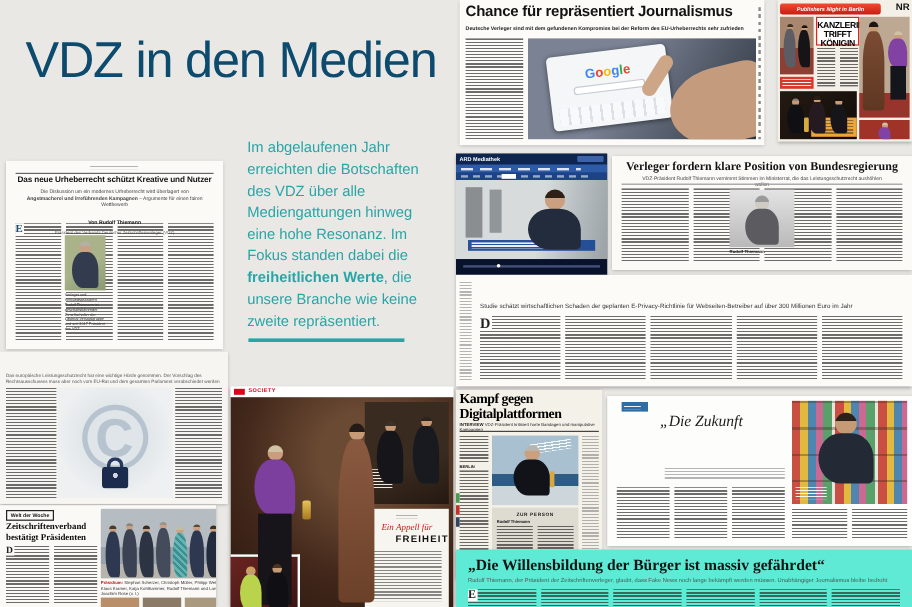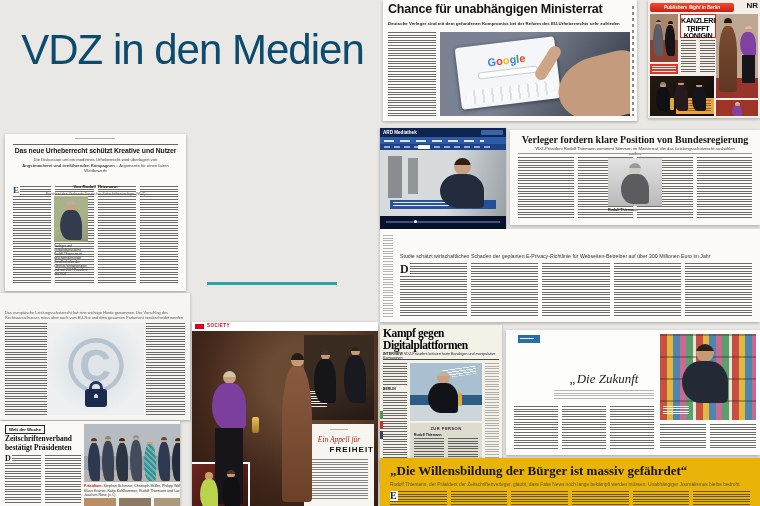--- a/index.html
+++ b/index.html
@@ -31,20 +31,21 @@
 .sub{position:absolute;color:#444}
 .collar{background-image:radial-gradient(circle at 50% 14%,#fff 0 2.5px,transparent 2.6px)}
 </style>
 </head>
 <body>
 
 <div id="canvas">
 
   <h1 id="title" style="color: #0c4a6e;">VDZ in den Medien</h1>
 
+  <div id="intro"><span>Im abgelaufenen Jahr erreichten die Botschaften des VDZ über alle Mediengattungen hinweg eine hohe Resonanz. Im Fokus standen dabei die </span><b>freiheitlichen Werte</b><span>, die unsere Branche wie keine zweite repräsentiert.</span></div>
   <div id="intro-rule"></div>
 
   <div class="clip" style="left:5px;top:134px;width:181px;height:157px">
     <div class="ftl" style="left:70px;top:4px;width:40px;height:3px"></div>
     <div class="rule" style="left:8px;top:10px;width:165px;height:1px"></div>
     <div class="hlsans" style="left:4px;top:13px;width:173px;font-size:6.8px;letter-spacing:-.1px;text-align:center">Das neue Urheberrecht schützt Kreative und Nutzer</div>
     <div class="sub" style="left:14px;top:23px;width:153px;font-size:4.2px;line-height:1.35;text-align:center"><span>Die Diskussion um ein modernes Urheberrecht wird überlagert von </span><b>Angstmacherei und irreführenden Kampagnen</b><span> – Argumente für einen fairen Wettbewerb</span></div>
     <div class="abs" style="left:0;top:40px;width:181px;text-align:center">
       <b style="font-size:4.3px;color:#111">Von Rudolf Thiemann</b>
       <div style="font-size:3.6px;color:#666">Präsident des Verbands Deutscher Zeitschriftenverleger (VDZ)</div>
@@ -165,21 +166,21 @@
           </div>
         <div class="pn" style="left:30px;top:6px;width:18px">
             <b style="width:8px;height:8px;background:linear-gradient(#4a3523 0 46%,#c79a76 46%)"></b>
             <s class="collar" style="width:18px;height:32px;background:#101014"></s>
           </div>
       </div>
     </div>
   </div>
 
   <div class="clip" style="left:383px;top:0;width:254px;height:121px;background:#fcfbf8">
-    <div class="hlsans" style="left:5px;top:2px;width:246px;font-size:12.5px;font-weight:600;letter-spacing:-.2px">Chance für unabhängigen Ministerrat</div>
+    <div class="hlsans" style="left:5px;top:2px;width:246px;font-size:12.5px;font-weight:600;letter-spacing:-.2px">Chance für repräsentiert Journalismus</div>
     <div class="sub" style="left:5px;top:21px;width:244px;font-size:4.4px;font-weight:700;color:#222">Deutsche Verleger sind mit dem gefundenen Kompromiss bei der Reform des EU-Urheberrechts sehr zufrieden</div>
     <div class="cols" style="left:5px;top:32px;width:48px;height:84px">
         <i></i>
       </div>
     <div class="abs" style="left:57px;top:32px;width:190px;height:84px;background:linear-gradient(120deg,#7a8293 0 40%,#4c5462 75%,#2e3440);overflow:hidden">
       <div class="abs" style="left:18px;top:10px;width:100px;height:62px;background:#f4f6f8;border-radius:4px;transform:rotate(-7deg);box-shadow:0 1px 4px rgba(0,0,0,.5)">
         <div class="abs" style="left:0;top:12px;width:100px;text-align:center;font-size:11px;font-weight:700"><span style="color: rgb(66, 133, 244);">G</span><span style="color: rgb(234, 67, 53);">o</span><span style="color: rgb(251, 188, 5);">o</span><span style="color: rgb(66, 133, 244);">g</span><span style="color: rgb(52, 168, 83);">l</span><span style="color: rgb(234, 67, 53);">e</span></div>
         <div class="abs" style="left:20px;top:27px;width:60px;height:7px;background:#fff;border:1px solid #c8ccd2;border-radius:3px"></div>
         <div class="abs" style="left:6px;top:44px;width:88px;height:14px;border-radius:2px;background:repeating-linear-gradient(90deg,#f7f9fb 0 7px,#dde1e7 7px 9px)"></div>
       </div>
@@ -337,21 +338,21 @@
     <div class="ftl" style="left:105px;top:38px;width:14px;height:112px"></div>
     <div class="abs" style="left:0;top:86px;width:3px;height:8px;background:#4a9a4e"></div>
     <div class="abs" style="left:0;top:96px;width:3px;height:8px;background:#c23327"></div>
     <div class="abs" style="left:0;top:106px;width:3px;height:8px;background:#33445e"></div>
   </div>
 
   <div class="clip" style="left:506px;top:330px;width:254px;height:125px;background:#fdfdfb">
     <div class="abs" style="left:12px;top:5px;width:22px;height:8px;background:#2f6da5">
         <div class="ftw" style="left:2px;top:2.5px;width:14px;height:3px"></div>
       </div>
-    <div class="abs serif" style="left:44px;top:42px;width:108px;text-align:center;font-style:italic;font-size:13px;line-height:1.15;color:#1d1d1d">
+    <div class="abs serif" style="left:44px;top:14px;width:108px;font-style:italic;font-size:13px;line-height:1.15;color:#1d1d1d">
       <div>„Die Zukunft</div>
     </div>
     <div class="ftl" style="left:48px;top:60px;width:100px;height:10px"></div>
     <div class="abs" style="left:154px;top:4px;width:96px;height:86px;background:repeating-linear-gradient(90deg,#c94f43 0 7px,#e0b93e 7px 13px,#4f86b0 13px 20px,#ca6a93 20px 26px,#59a06b 26px 33px,#e8e4da 33px 36px);overflow:hidden">
       <div class="abs" style="left:0;top:0;width:96px;height:86px;background:repeating-linear-gradient(to bottom,rgba(60,40,30,.35) 0 2px,transparent 2px 22px)"></div>
       <div class="pn" style="left:22px;top:10px;width:46px">
         <b style="width:18px;height:18px;background:linear-gradient(#2b211a 0 40%,#c79a76 40%)"></b>
         <s class="collar" style="width:46px;height:42px;background:#232a36"></s>
       </div>
       <div class="ftw" style="left:3px;top:72px;width:26px;height:10px"></div>
@@ -360,21 +361,21 @@
         <i></i>
         <i></i>
         <i></i>
       </div>
     <div class="cols" style="left:154px;top:94px;width:96px;height:26px">
         <i></i>
         <i></i>
       </div>
   </div>
 
-  <div class="clip" style="left:380px;top:458px;width:380px;height:48px;background:#eab308">
+  <div class="clip" style="left:380px;top:458px;width:380px;height:48px;background:#5eead4">
     <div class="hlserif" style="left:10px;top:5px;width:364px;font-size:13px">„Die Willensbildung der Bürger ist massiv gefährdet“</div>
     <div class="sub" style="left:10px;top:24px;width:364px;font-size:4.8px;color:#555">Rudolf Thiemann, der Präsident der Zeitschriftenverleger, glaubt, dass Fake News noch lange bekämpft werden müssen. Unabhängiger Journalismus bleibe bedroht</div>
     <div class="cols" style="left:10px;top:33px;width:360px;height:14px">
         <i></i>
         <i></i>
         <i></i>
         <i></i>
         <i></i>
         <i></i>
       </div>

